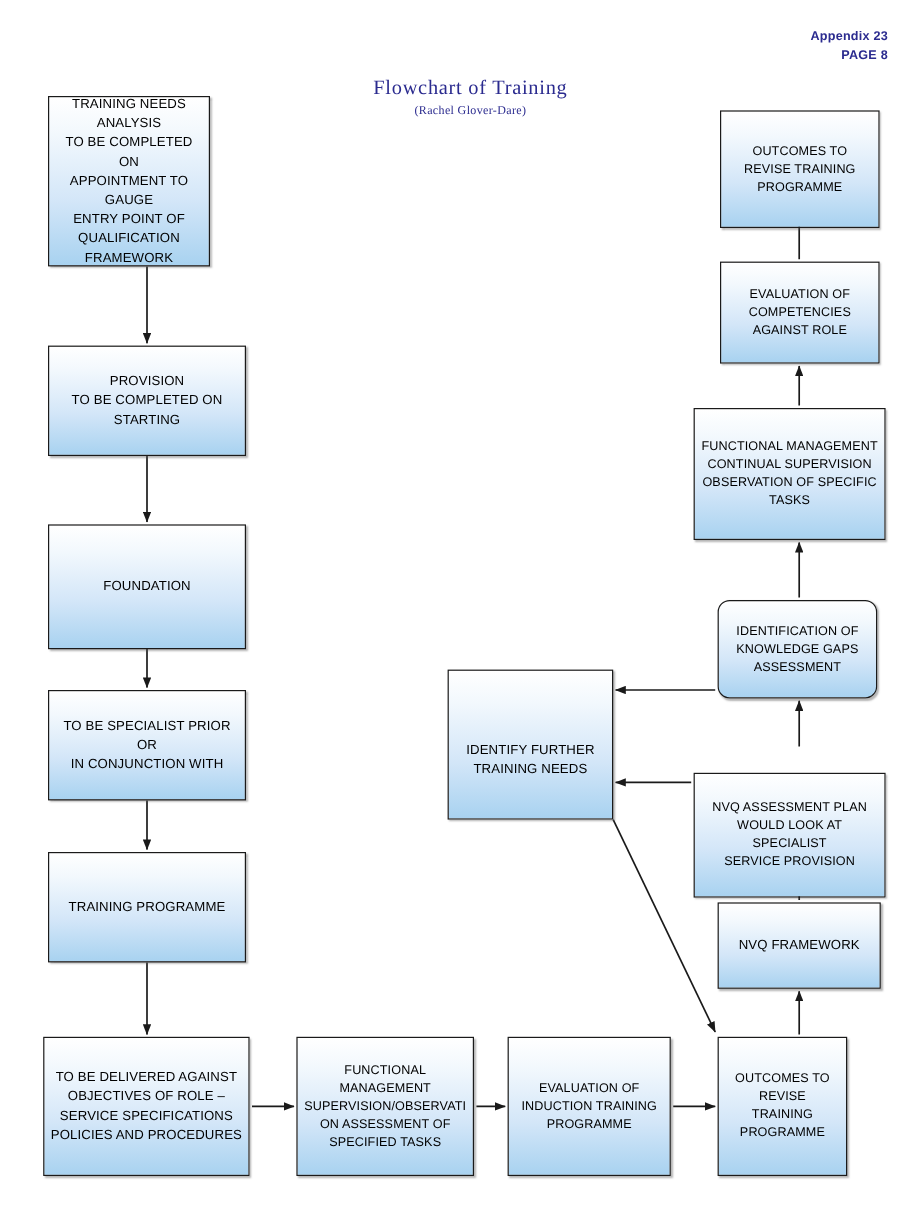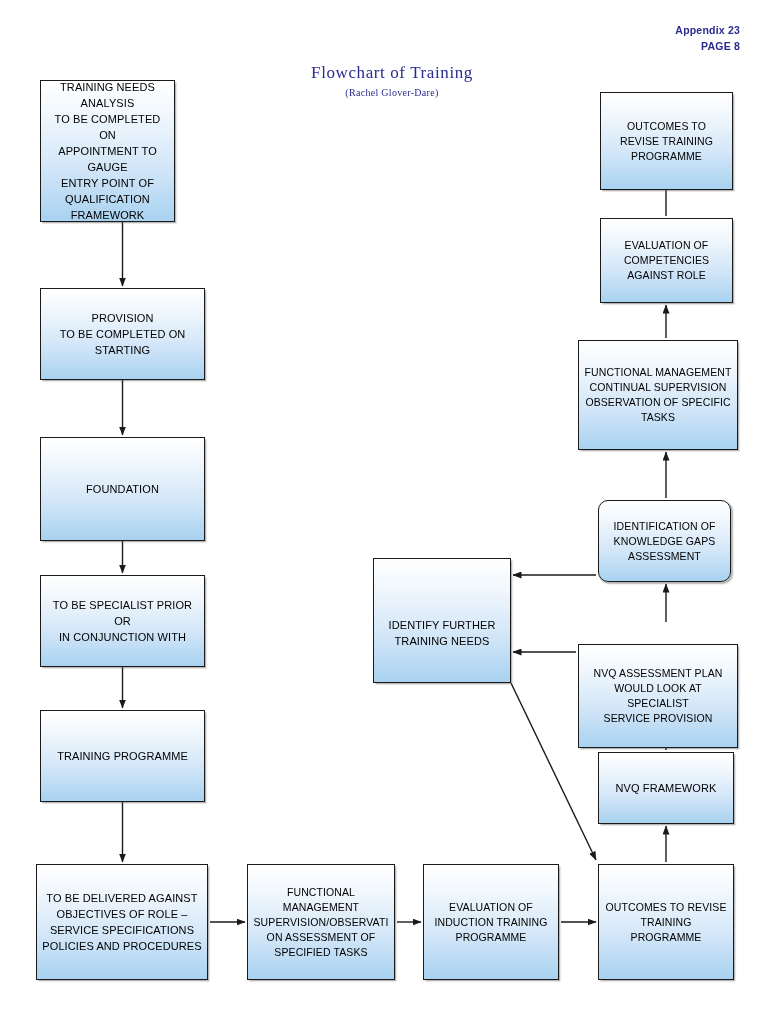--- a/index.html
+++ b/index.html
@@ -179,21 +179,21 @@
 SERVICE SPECIFICATIONS
 POLICIES AND PROCEDURES</span>
   </div>
 
   <div class="node small" style="left:423px; top:864px; width:136px; height:116px;">
     <span class="label">EVALUATION OF
 INDUCTION TRAINING
 PROGRAMME</span>
   </div>
 
-  <div class="node small" style="left:598px; top:864px; width:136px; height:116px;">
+  <div class="node small" style="left:598px; top:864px; width:108px; height:116px;">
     <span class="label">OUTCOMES TO REVISE
 TRAINING
 PROGRAMME</span>
   </div>
 
   <div class="node" style="left:598px; top:752px; width:136px; height:72px;">
     <span class="label">NVQ FRAMEWORK</span>
   </div>
 
   <div class="node small" style="left:578px; top:624px; width:160px; height:104px;margin-top:20px;">

